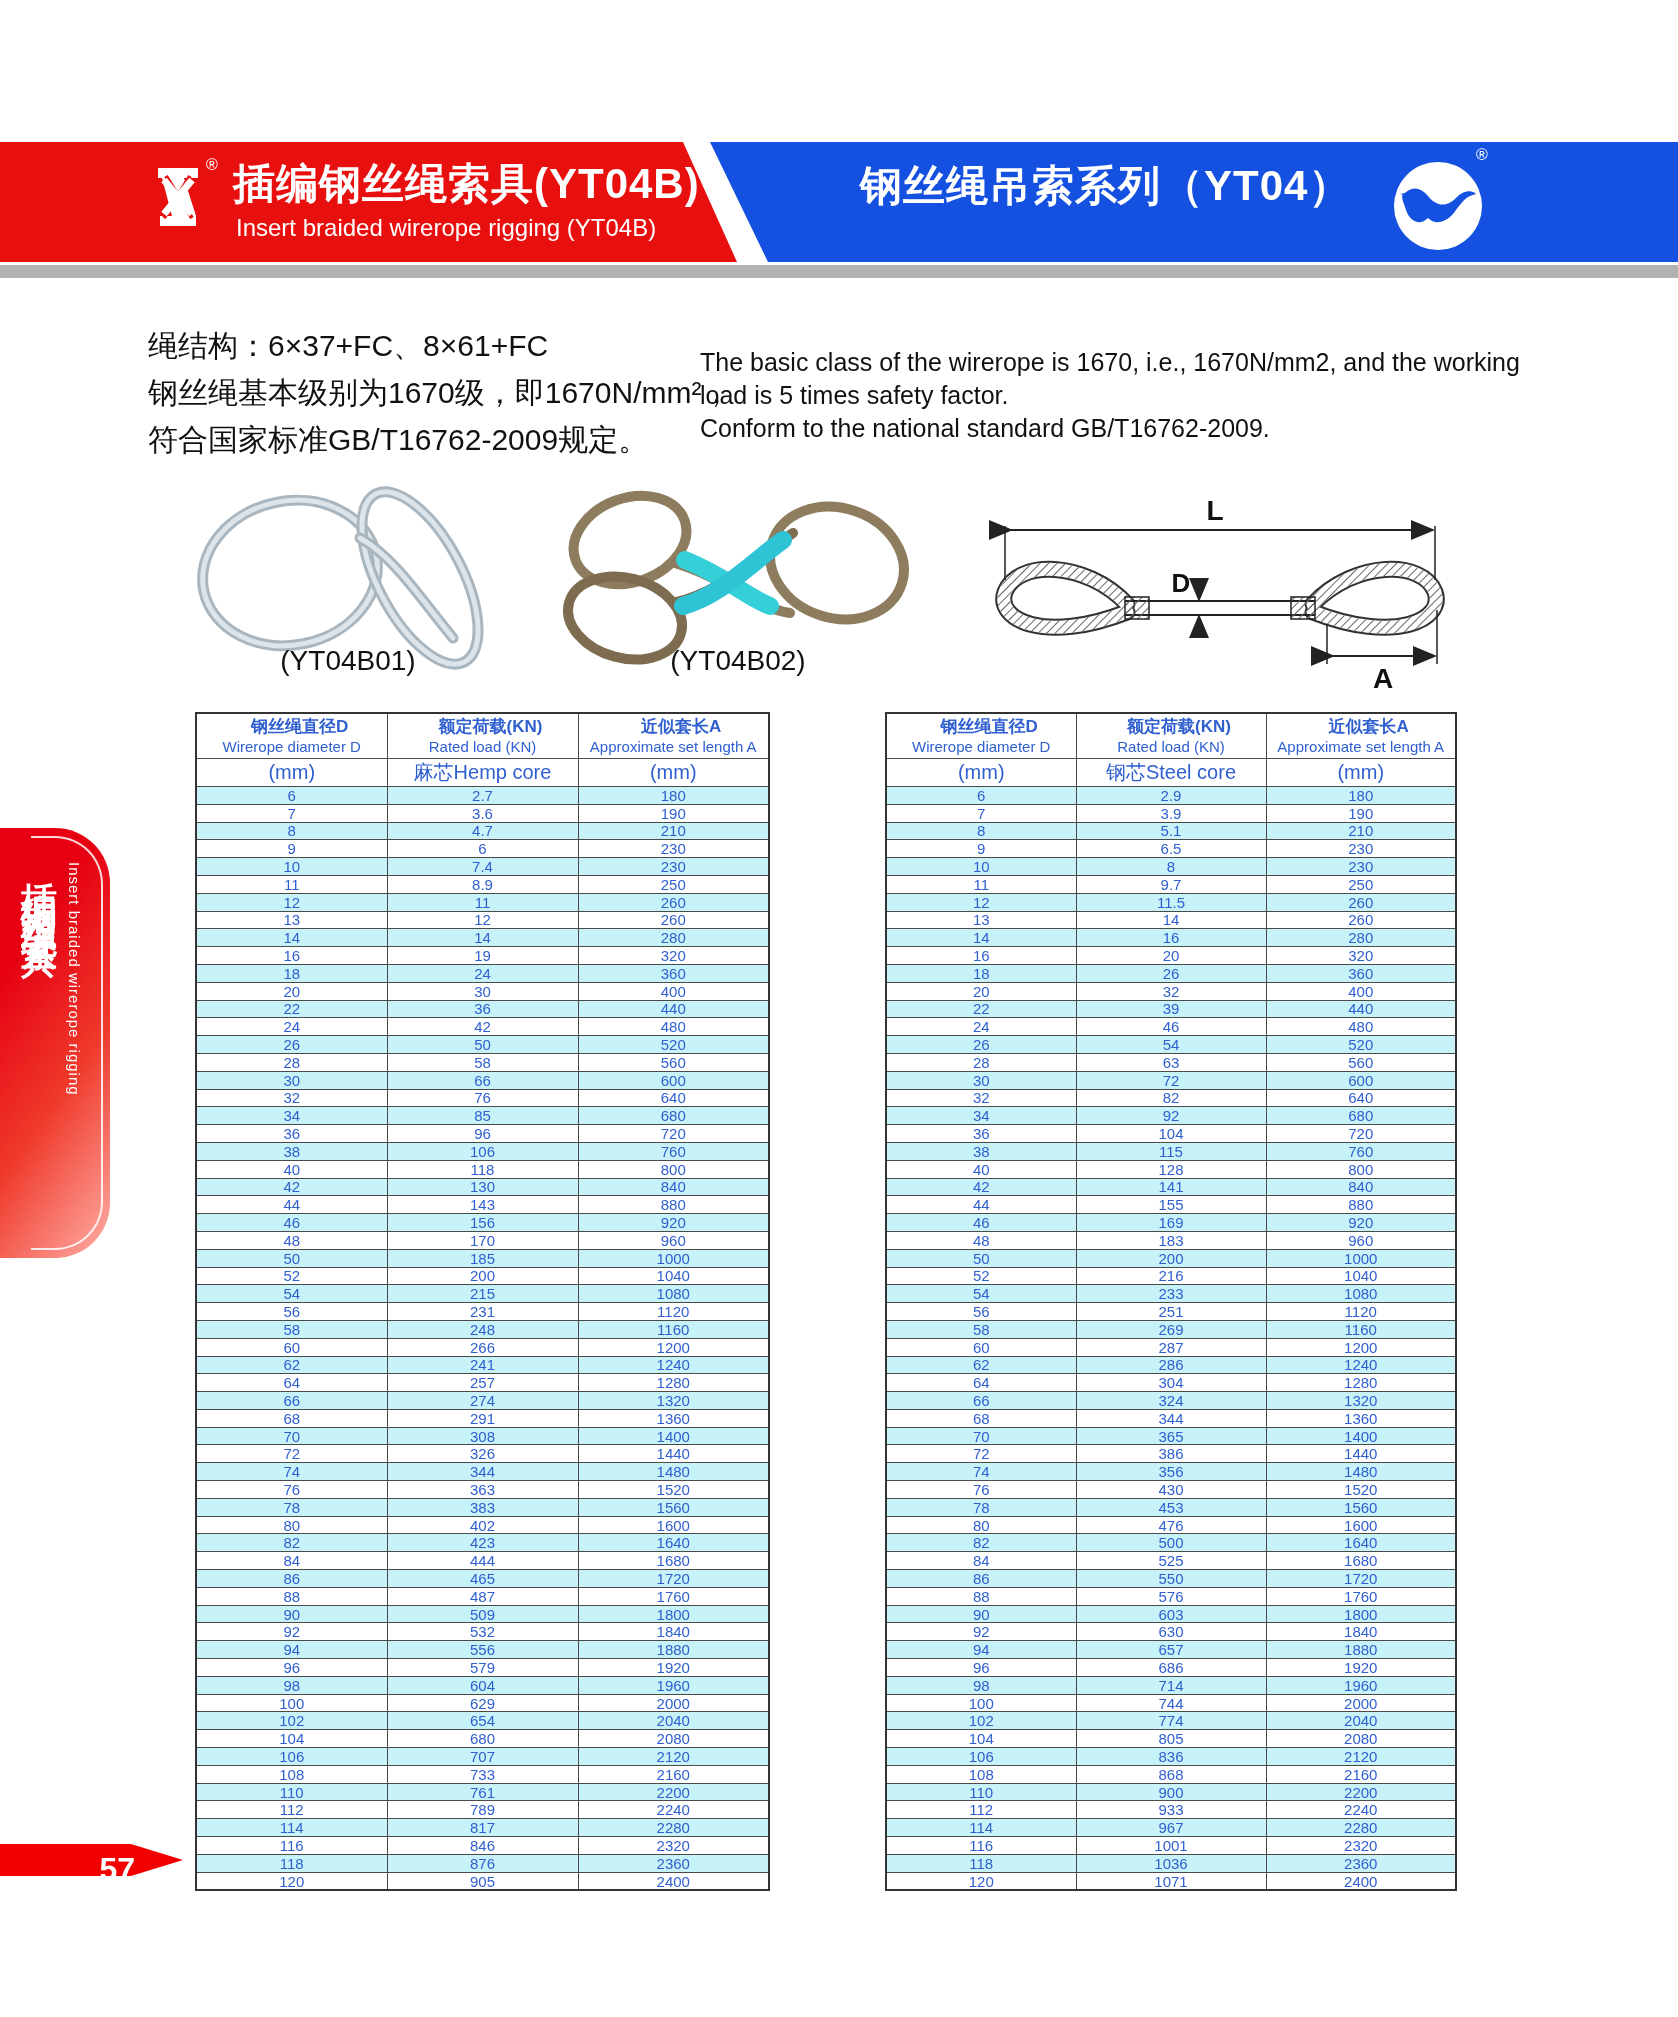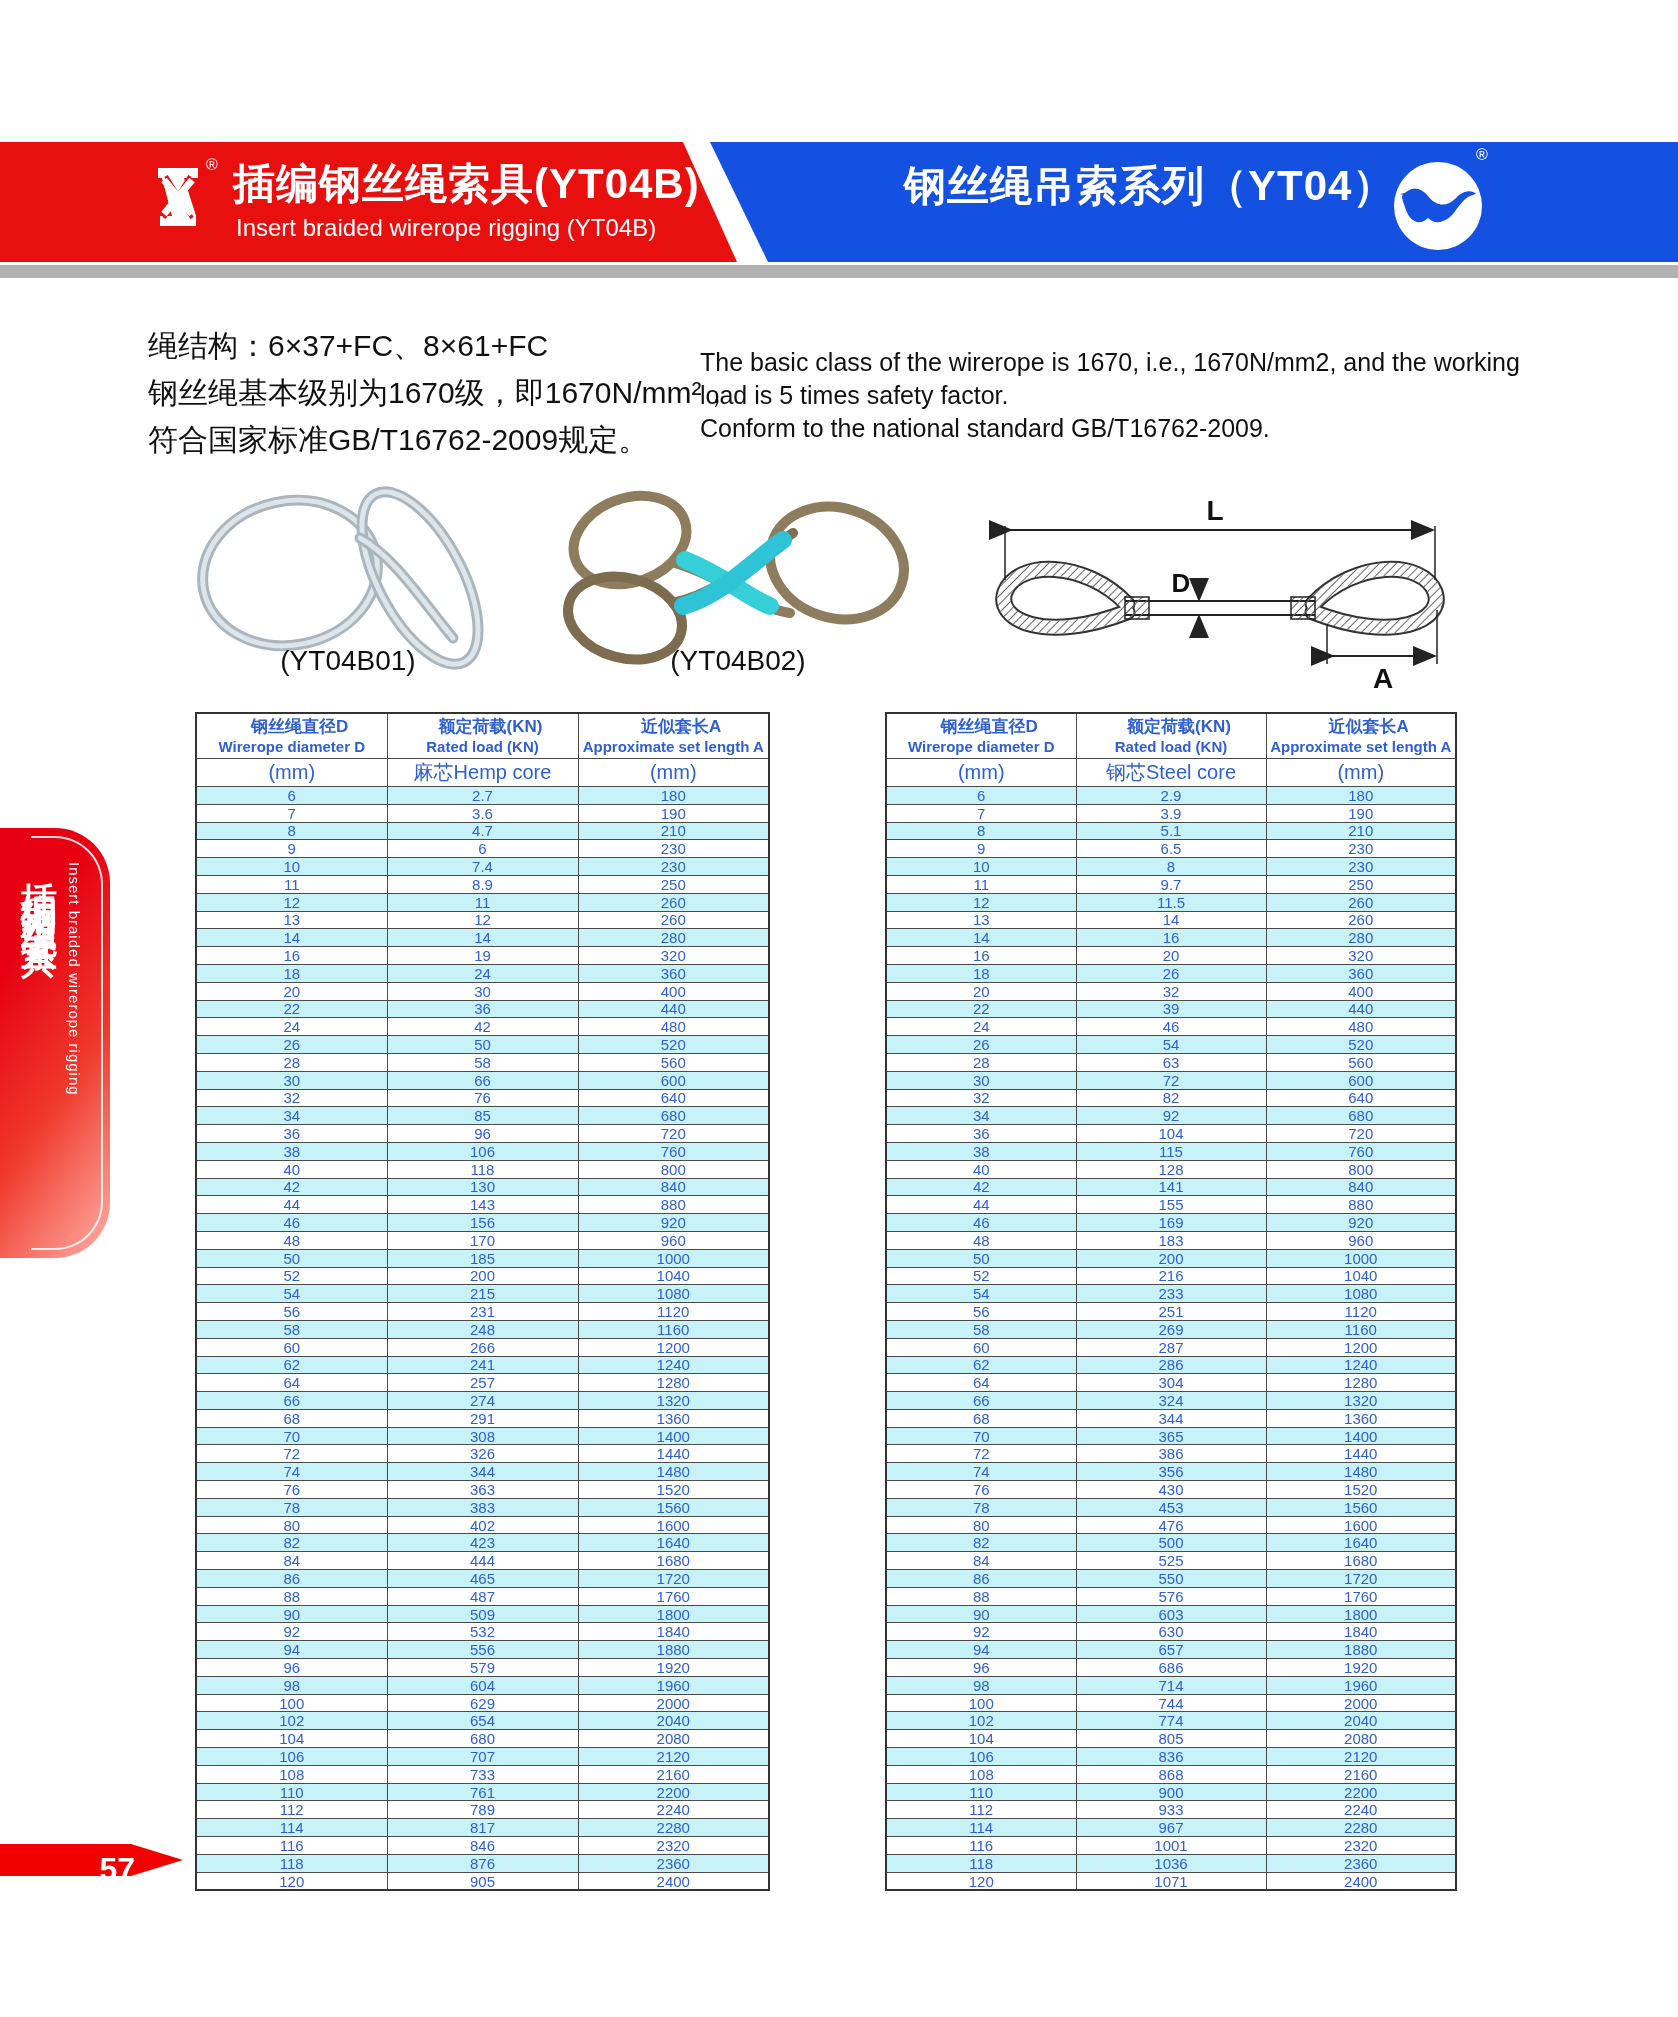--- a/index.html
+++ b/index.html
@@ -27,21 +27,21 @@
   .fig-caption{position:absolute;top:645px;width:200px;text-align:center;font-size:28px;color:#111;}
 
   
   .spec-table{position:absolute;top:712px;border-collapse:collapse;table-layout:fixed;background:#fff;}
   .spec-table,#tableL{left:195px;width:575px;}
   #tableR{left:885px;width:572px;}
   .spec-table{border:2px solid #333;}
   .spec-table th,.spec-table td{border:1px solid #4a4a4a;text-align:center;padding:0;color:#3060d0;overflow:hidden;}
   .spec-table thead th{height:44px;}
   .spec-table .hz{display:block;font-size:17px;font-weight:bold;line-height:21px;padding-left:16px;}
-  .spec-table .he{display:block;font-size:15px;font-weight:bold;line-height:19px;}
+  .spec-table .he{display:block;font-size:15px;font-weight:normal;line-height:19px;}
   .spec-table .unit-row td{height:21px;font-size:20px;}
   .spec-table tbody td{height:16.8px;font-size:15px;line-height:1;}
   .spec-table tbody tr.c td{background:#c7f3f8;}
 
   
   .side-tab{position:absolute;left:0;top:828px;width:110px;height:430px;
             background:linear-gradient(125deg,#e60012 25%,#ef392b 60%,#ffb0a8 100%);
             border-radius:0 55px 55px 0;}
   .side-tab::after{content:"";position:absolute;right:7px;top:8px;bottom:8px;width:70px;
             border:2px solid rgba(255,255,255,.85);border-left:none;border-radius:0 48px 48px 0;}
@@ -67,21 +67,21 @@
       <polygon points="6,2 46,2 46,12 32,12 44,50 44,60 8,60 8,50 20,50 10,12 6,12" fill="#fff"></polygon>
       <path d="M14 10 L40 52 M38 10 L12 52" stroke="#e8100e" stroke-width="4"></path>
       <path d="M12 14 L40 48 M40 14 L12 48" stroke="#fff" stroke-width="7"></path>
     </svg>
     <span class="reg-mark" style="left:206px;top:14px;">®</span>
     <div class="banner-title-zh" style="left:233px;top:14px;">插编钢丝绳索具(YT04B)</div>
     <div class="banner-title-en" style="left:236px;top:72px;">Insert braided wirerope rigging (YT04B)</div>
   </div>
 
   <div class="banner-blue">
-    <div class="banner-title-zh" style="left:150px;top:16px;width:490px;text-align:right;margin-left:44px;">钢丝绳吊索系列（YT04）</div>
+    <div class="banner-title-zh" style="left:150px;top:16px;width:490px;text-align:right;">钢丝绳吊索系列（YT04）</div>
     <div class="banner-title-en" style="left:150px;top:74px;width:490px;text-align:center;margin-top:48px;">Wirerope sling series (YT04)</div>
     <svg class="bird-logo" width="96" height="96" viewBox="0 0 96 96">
       <circle cx="48" cy="50" r="44" fill="#fff"></circle>
       <path d="M12 40 C20 30 30 30 38 40 C46 50 56 52 66 42 C74 34 82 34 86 38
                C76 40 72 46 66 54 C58 66 46 70 38 62 C30 70 20 66 16 54 C14 48 12 44 12 40 Z" fill="#1451e0"></path>
       <path d="M10 38 L30 34 L24 42 Z" fill="#1451e0"></path>
     </svg>
     <span class="reg-mark" style="left:766px;top:4px;">®</span>
   </div>
 

